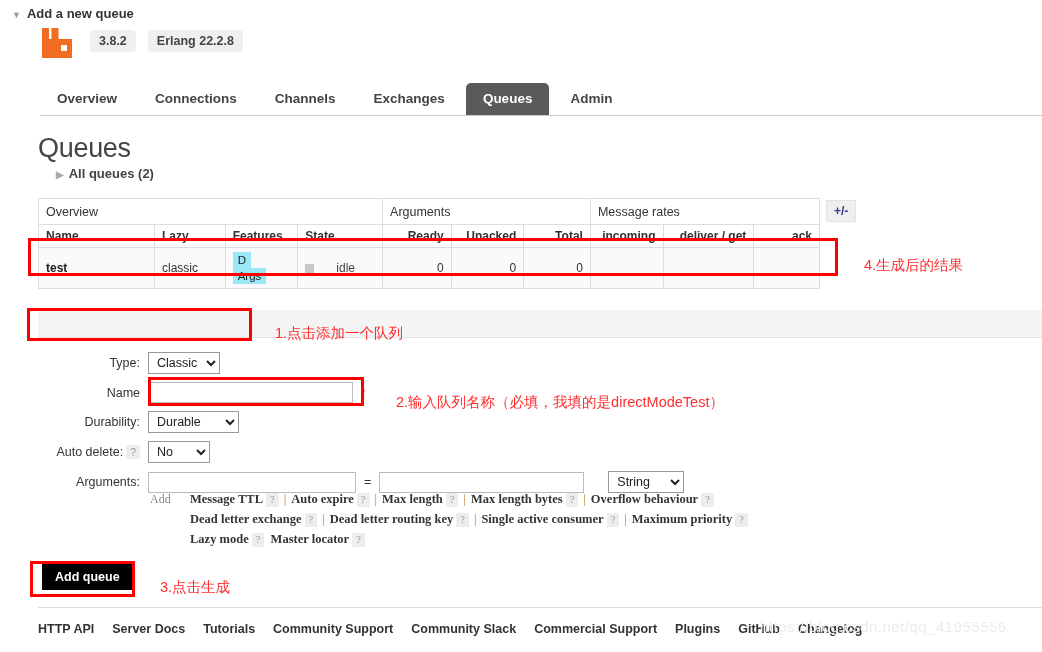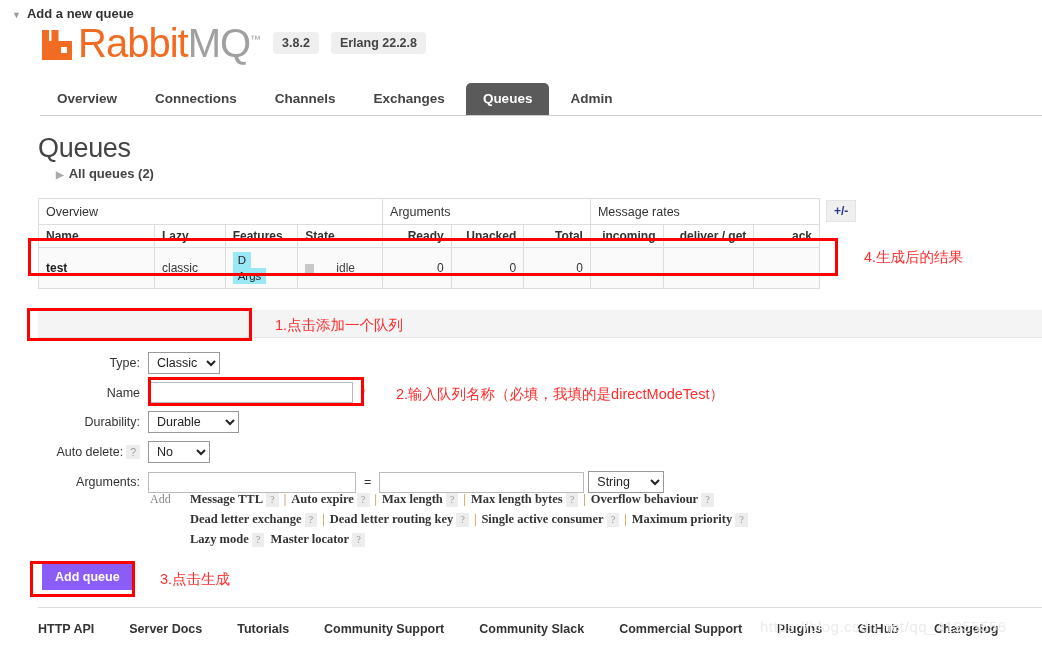--- a/index.html
+++ b/index.html
@@ -260,21 +260,21 @@
   .preset {
     font-weight: bold;
     color: #333;
     cursor: pointer;
   }
   .sep { color: #c07a2a; margin: 0 5px; }
 
   #add-queue-btn {
     position: absolute;
     left: 42px; top: 564px;
-    background: #8b5cf6;
+    background: #000000;
     color: #fff;
     font-weight: bold;
     font-size: 12.5px;
     padding: 6px 13px;
     border: none;
     cursor: pointer;
     font-family: "Liberation Sans", sans-serif;
   }
 
   
@@ -284,57 +284,55 @@
     width: 1004px;
     border-top: 1px solid #ddd;
     padding-top: 14px;
   }
   #footer-links {
     display: flex;
     font-size: 12.5px;
     font-weight: bold;
     color: #333;
   }
-  #footer-links .flink { margin-right: 35px; cursor: pointer; white-space: nowrap; }
+  #footer-links .flink { margin-right: 18px; cursor: pointer; white-space: nowrap; }
   #watermark {
     position: absolute;
     left: 760px; top: 618px;
     font-size: 15px;
     color: #ececec;
     letter-spacing: 0.5px;
     white-space: nowrap;
   }
 
   
   .redbox {
     position: absolute;
     border: 3px solid #FF0000;
     pointer-events: none;
   }
   .redtext {
     position: absolute;
     color: #FF2D2D;
     font-size: 14.5px;
     white-space: nowrap;
+    margin-top: 8px;
   }
 </style>
 </head>
 <body>
 
 <div id="header">
   <div id="logo-area">
     <svg id="logo-mark" viewBox="0 0 34 40">
       <rect x="0" y="8" width="7" height="13" fill="#F26B22"></rect>
       <rect x="9.5" y="8" width="7" height="13" fill="#F26B22"></rect>
       <rect x="0" y="19" width="30" height="19" fill="#F26B22"></rect>
       <rect x="19" y="25" width="6" height="6" fill="#ffffff"></rect>
     </svg>
-    <div id="logo-text">
-      <span class="logo-rabbit">Rabbit</span><span class="logo-mq">MQ</span><span class="logo-tm">™</span>
-    </div>
     <span class="version-badge">3.8.2</span>
     <span class="version-badge">Erlang 22.2.8</span>
   </div>
 </div>
 
 <div id="nav">
   <div class="nav-tab">Overview</div>
   <div class="nav-tab">Connections</div>
   <div class="nav-tab">Channels</div>
   <div class="nav-tab">Exchanges</div>
@@ -420,21 +418,21 @@
     <select class="f" style="width:62px">
       <option>No</option>
     </select>
   </div>
 
   <div class="frow">
     <div class="flabel">Arguments:</div>
     <input class="f" style="width: 208px;" type="text" value="">
     <span class="eq">=</span>
     <input class="f" style="width: 205px;" type="text" value="">
-    <select class="f" style="width:76px; margin-left:4px">
+    <select class="f" style="width:76px; margin-left:24px">
       <option>String</option>
     </select>
   </div>
 </div>
 
 <div id="args-presets">
   <span class="addlbl">Add</span>
   <div class="preset-lines">
     <div>
       <span class="preset">Message TTL</span><span class="qmark">?</span><span class="sep">|</span><span class="preset">Auto expire</span><span class="qmark">?</span><span class="sep">|</span><span class="preset">Max length</span><span class="qmark">?</span><span class="sep">|</span><span class="preset">Max length bytes</span><span class="qmark">?</span><span class="sep">|</span><span class="preset">Overflow behaviour</span><span class="qmark">?</span>

